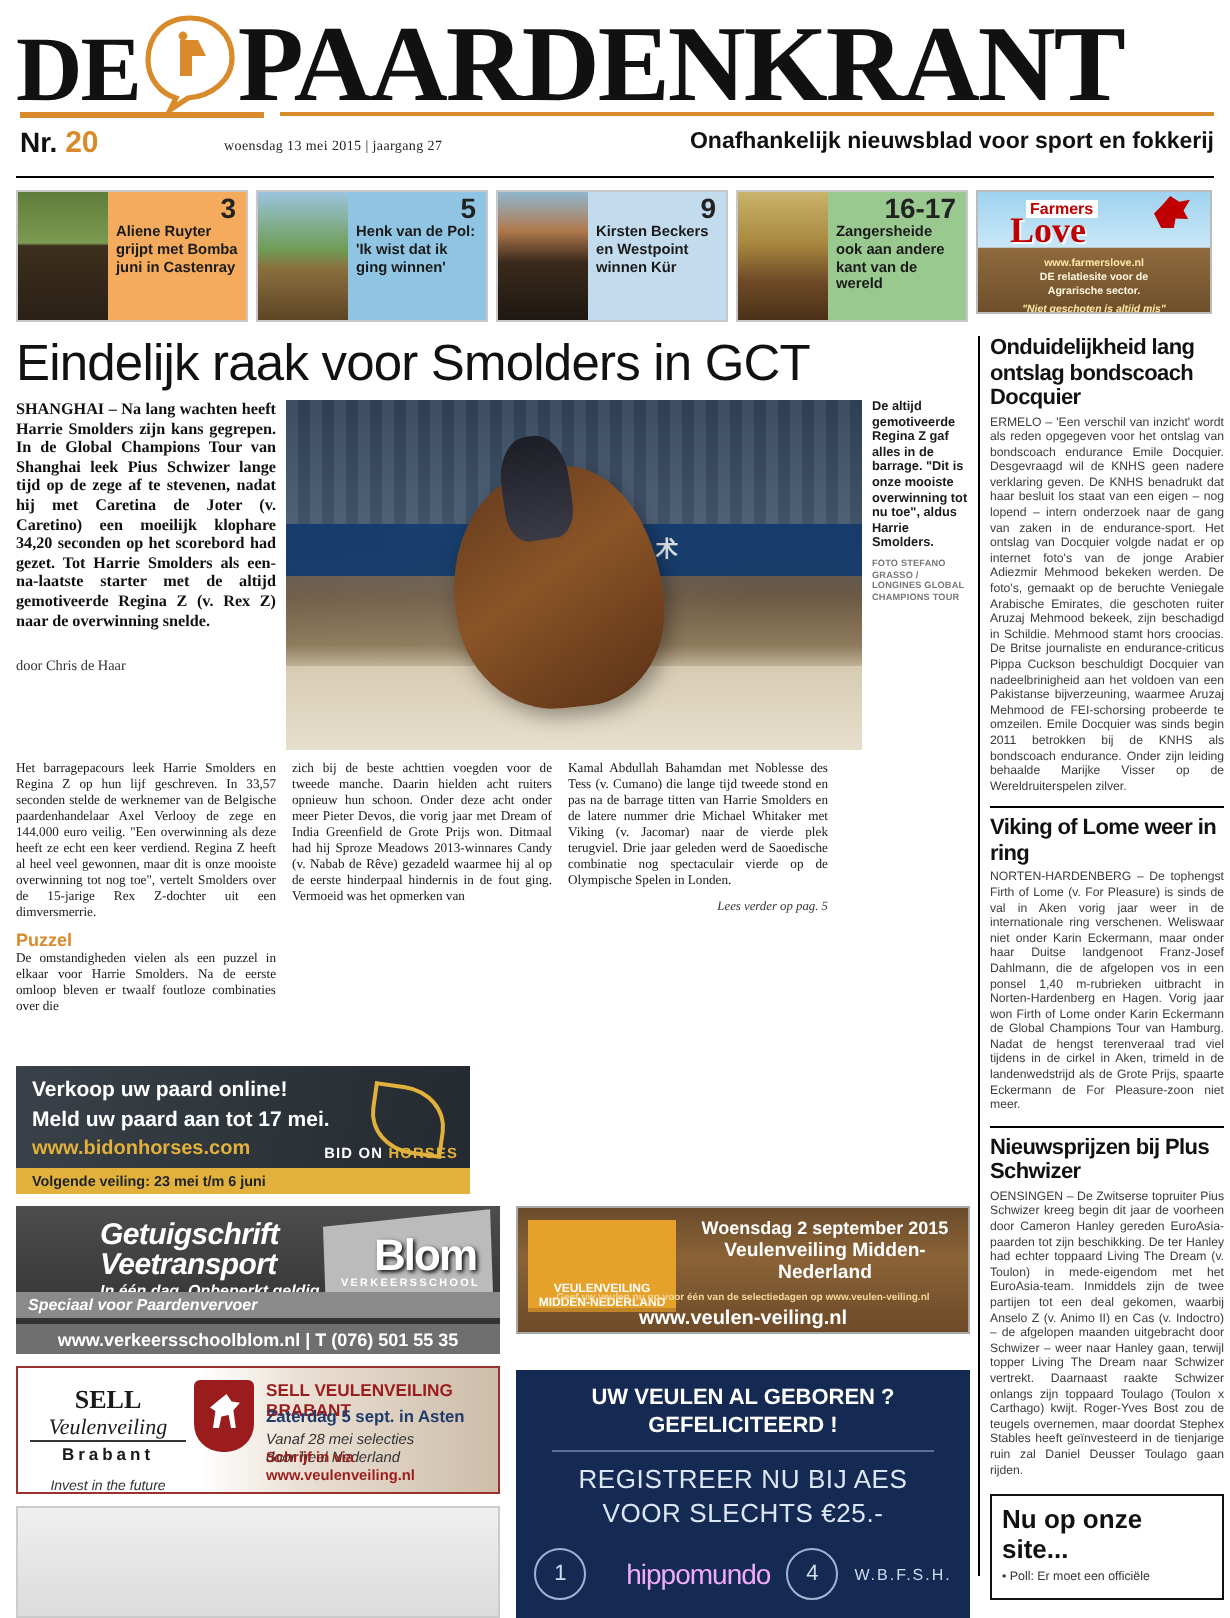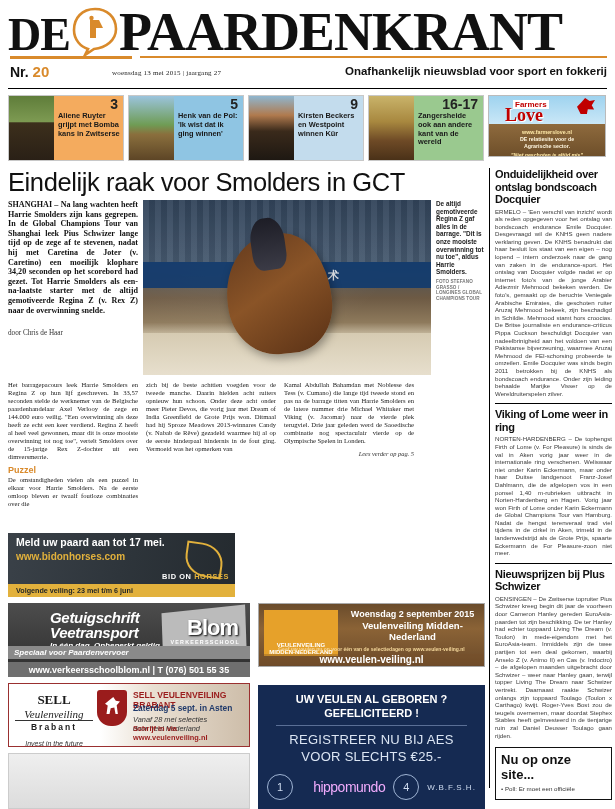--- a/index.html
+++ b/index.html
@@ -652,21 +652,21 @@
       <div class="mast-tag">Onafhankelijk nieuwsblad voor sport en fokkerij</div>
     </div>
   </div>
 
   <div class="teasers">
 
     <div class="teaser t-orange">
       <div class="teaser-img" style="background:linear-gradient(#5f7d3a 0%,#7d9a52 40%,#3c2f1c 42%,#2a2016 100%)"></div>
       <div class="teaser-body">
         <div class="teaser-num">3</div>
-        <div class="teaser-txt">Aliene Ruyter grijpt met Bomba kans in Zwitserse</div>
+        <div class="teaser-txt">Aliene Ruyter grijpt met Bomba juni in Castenray</div>
       </div>
     </div>
 
     <div class="teaser t-blue">
       <div class="teaser-img" style="background:linear-gradient(#9bc4dd 0%,#6f9c55 45%,#8a6f3d 60%,#5d4526 100%)"></div>
       <div class="teaser-body">
         <div class="teaser-num">5</div>
         <div class="teaser-txt">Henk van de Pol: 'Ik wist dat ik ging winnen'</div>
       </div>
     </div>
@@ -740,21 +740,21 @@
           <div class="jump">Lees verder op pag. 5</div>
         </div>
       </div>
     </div>
 
     <div class="vdivider"></div>
 
     <div class="right-col">
 
       <div>
-        <h2 class="rh">Onduidelijkheid over ontslag bondscoach Docquier</h2>
+        <h2 class="rh">Onduidelijkheid lang ontslag bondscoach Docquier</h2>
         <div class="rbody">
           <p>ERMELO – 'Een verschil van inzicht' wordt als reden opgegeven voor het ontslag van bondscoach endurance Emile Docquier. Desgevraagd wil de KNHS geen nadere verklaring geven. De KNHS benadrukt dat haar besluit los staat van een eigen – nog lopend – intern onderzoek naar de gang van zaken in de endurance-sport. Het ontslag van Docquier volgde nadat er op internet foto's van de jonge Arabier Adiezmir Mehmood bekeken werden. De foto's, gemaakt op de beruchte Veniegale Arabische Emirates, die geschoten ruiter Aruzaj Mehmood bekeek, zijn beschadigd in Schildie. Mehmood stamt hors croocias. De Britse journaliste en endurance-criticus Pippa Cuckson beschuldigt Docquier van nadeelbrinigheid aan het voldoen van een Pakistanse bijverzeuning, waarmee Aruzaj Mehmood de FEI-schorsing probeerde te omzeilen. Emile Docquier was sinds begin 2011 betrokken bij de KNHS als bondscoach endurance. Onder zijn leiding behaalde Marijke Visser op de Wereldruiterspelen zilver.</p>
         </div>
       </div>
 
       <hr class="rhr">
 
       <div>
         <h2 class="rh">Viking of Lome weer in ring</h2>
         <div class="rbody">
@@ -775,20 +775,21 @@
       <div class="site-box">
         <div class="site-title">Nu op onze site...</div>
         <div class="site-item">• Poll: Er moet een officiële</div>
       </div>
     </div>
   </div>
 
   <div class="ads">
 
     <div class="ad-bid">
+      <div class="bid-l1">Verkoop uw paard online!</div>
       <div class="bid-l2">Meld uw paard aan tot 17 mei.</div>
       <div class="bid-url">www.bidonhorses.com</div>
       <div class="bid-logo"></div>
       <div class="bid-name"><span>BID ON</span> <em>HORSES</em></div>
       <div class="bid-sub">Volgende veiling: 23 mei t/m 6 juni</div>
     </div>
 
     <div class="ad-blom">
       <div class="blom-logo"></div>
       <div class="blom-t1">Getuigschrift</div>

